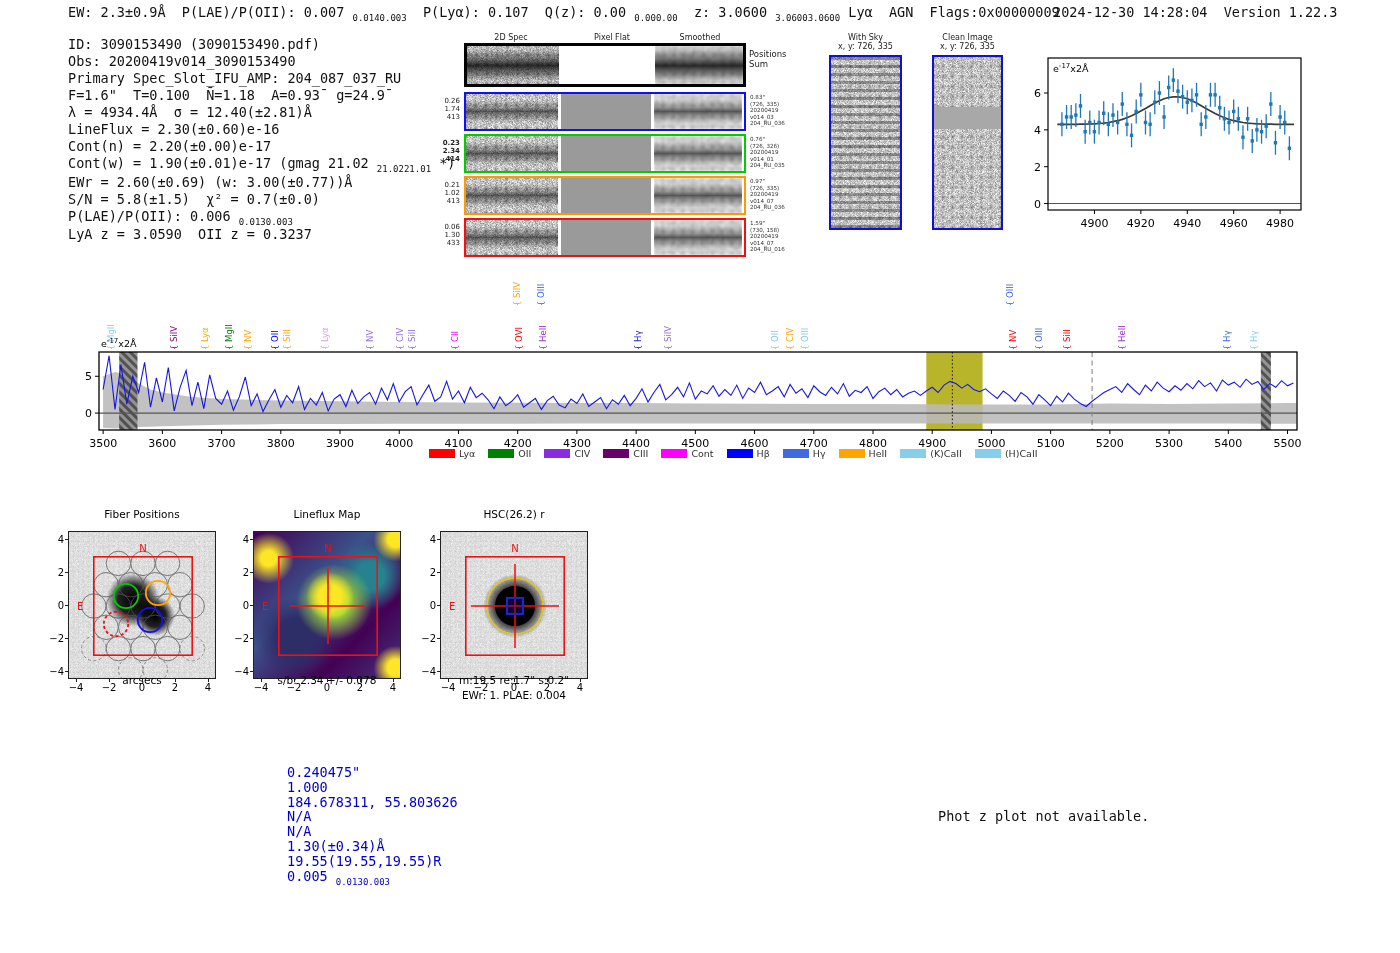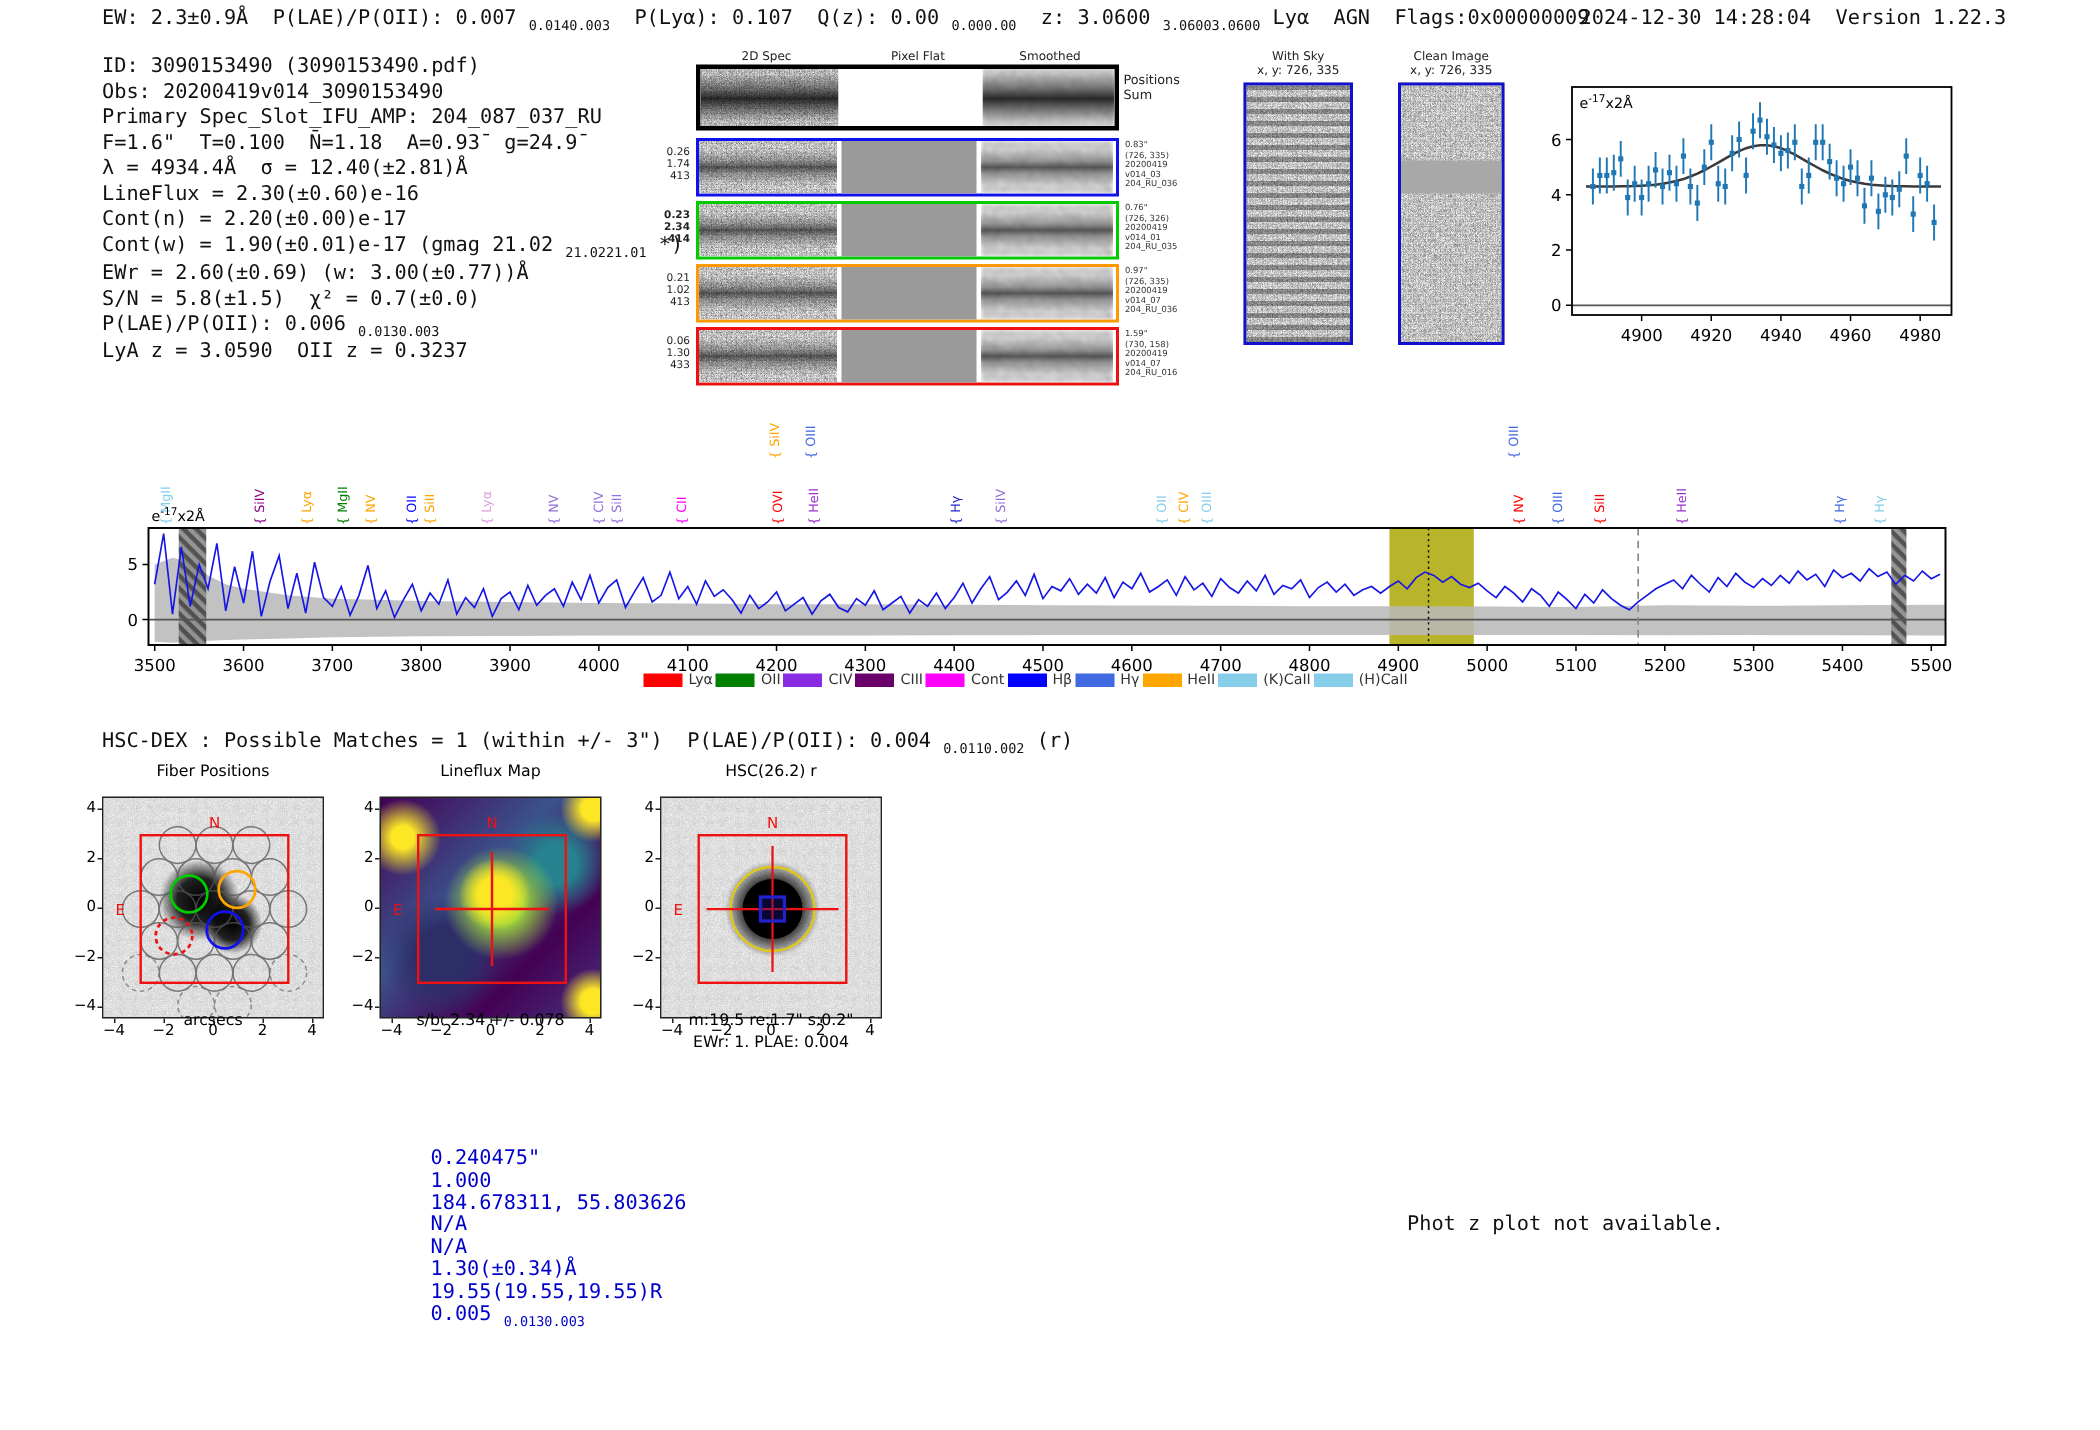--- a/index.html
+++ b/index.html
@@ -28,21 +28,21 @@
   .sky-title{font-size:8px;color:#222;line-height:9px}
   .sky-coords{font-size:8px;color:#222;line-height:9px}
   .skyimg{position:relative;margin-top:4px;height:175px;border:2px solid #1111cc;box-sizing:border-box;overflow:hidden;background:#bbb}
   .stripes{position:absolute;inset:0;background:repeating-linear-gradient(180deg,rgba(15,15,15,0.33) 0 3px,rgba(255,255,255,0.06) 3px 8px)}
   .grayband{position:absolute;left:0;right:0;top:29%;height:13%;background:#a8a8a8}
   
   #zoomsvg{position:absolute;left:1020px;top:40px}
   #mainsvg{position:absolute;left:0;top:330px}
   #labels-layer{position:absolute;left:0;top:0}
   .linelabel{position:absolute;font:8.5px "DejaVu Sans",sans-serif;white-space:pre;transform:rotate(-90deg);transform-origin:left top}
-  #legend{position:absolute;left:429px;top:448px;display:flex;gap:2px;align-items:center}
+  #legend{position:absolute;left:429px;top:448px;display:flex;gap:13px;align-items:center}
   .lgi{display:flex;align-items:center;gap:4px;font:9.5px "DejaVu Sans",sans-serif;color:#333;white-space:pre}
   .lgsw{width:26px;height:9px}
   #hsc-line{position:absolute;left:68px;top:486px;font-size:13.5px;white-space:pre}
   
   .cutout{position:absolute;top:508px;width:148px}
   .cut-title{position:absolute;top:0;width:100%;text-align:center;font:10.5px "DejaVu Sans",sans-serif;color:#000}
   .cutbox{position:absolute;top:23px;left:0;width:148px;height:148px;border:1px solid #222;box-sizing:border-box;overflow:hidden;background:#e8e8e8}
   .cutsvg{position:absolute;left:0;top:0}
   .cut-xlabel,.cut-caption{position:absolute;top:166px;width:148px;text-align:center;font:10.5px "DejaVu Sans",sans-serif;color:#000}
   .cut-caption2{position:absolute;top:181px;width:148px;text-align:center;font:10.5px "DejaVu Sans",sans-serif;color:#000}
@@ -473,21 +473,20 @@
       <span class="lgi"><span class="lgsw" style="background: rgb(138, 43, 226);"></span><span>CIV</span></span>
       <span class="lgi"><span class="lgsw" style="background: rgb(106, 0, 106);"></span><span>CIII</span></span>
       <span class="lgi"><span class="lgsw" style="background: rgb(255, 0, 255);"></span><span>Cont</span></span>
       <span class="lgi"><span class="lgsw" style="background: rgb(0, 0, 255);"></span><span>Hβ</span></span>
       <span class="lgi"><span class="lgsw" style="background: rgb(65, 105, 225);"></span><span>Hγ</span></span>
       <span class="lgi"><span class="lgsw" style="background: rgb(255, 165, 0);"></span><span>HeII</span></span>
       <span class="lgi"><span class="lgsw" style="background: rgb(135, 206, 235);"></span><span>(K)CaII</span></span>
       <span class="lgi"><span class="lgsw" style="background: rgb(135, 206, 235);"></span><span>(H)CaII</span></span>
     </div>
 
-  <div id="hsc-line">HSC-DEX : Possible Matches = 1 (within +/- 3")  P(LAE)/P(OII): 0.004 <span class="ss"><span>0.011</span><span>0.002</span></span> (r)</div>
 
   <div class="cutout" style="left:68px">
     <div class="cut-title">Fiber Positions</div>
     <div class="cutbox">
       <svg class="nzf">
           <rect width="100%" height="100%" filter="url(#nzlight)"></rect>
         </svg>
       <svg class="cutsvg" width="148" height="148">
         <circle cx="64" cy="68" r="27" fill="url(#fblob)"></circle>
         <circle cx="86" cy="84" r="20" fill="url(#fblob)"></circle>

